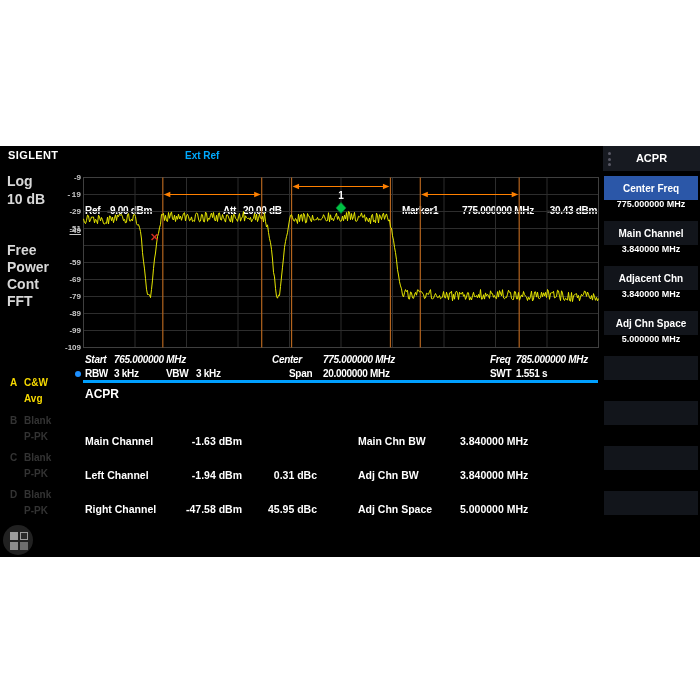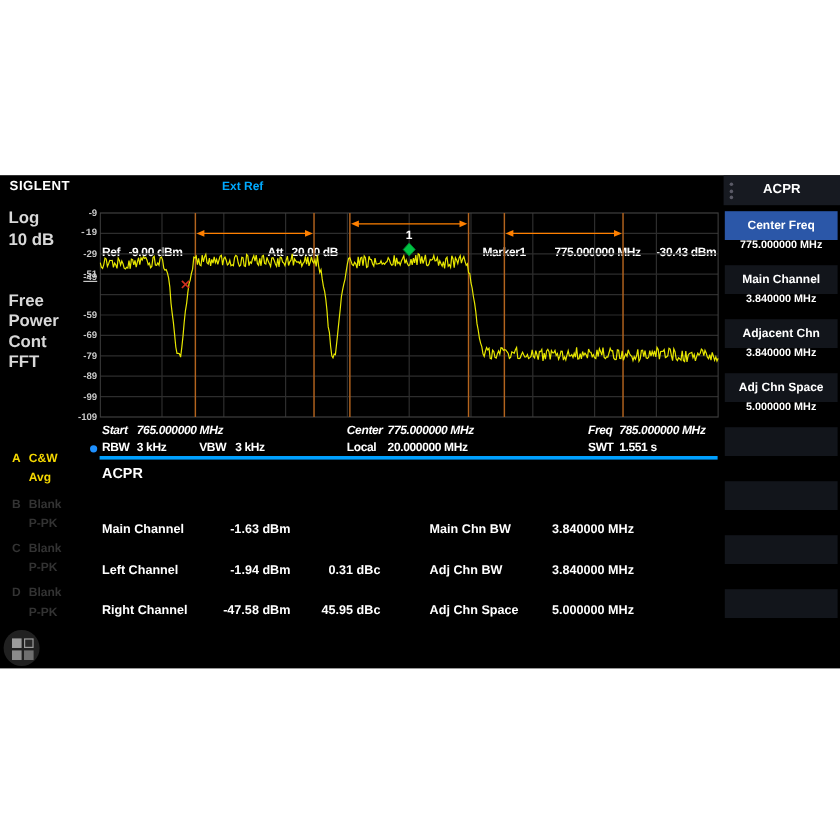--- a/index.html
+++ b/index.html
@@ -132,31 +132,31 @@
       <polygon points="435.1899999999989,18.5 428.6899999999989,15.7 428.6899999999989,21.3" fill="#ff8000"></polygon>
       <polyline points="0.5,42.8 1.5,46.6 2.5,47.6 3.5,44.5 4.5,39.0 5.5,39.8 6.5,46.0 7.5,43.8 8.5,41.0 9.5,41.1 10.5,41.0 11.5,46.8 12.5,43.2 13.5,44.6 14.5,47.7 15.5,39.1 16.5,41.0 17.5,44.9 18.5,41.5 19.5,43.7 20.5,47.5 21.5,48.1 22.5,46.8 23.5,47.4 24.5,41.1 25.5,48.0 26.5,39.9 27.5,40.4 28.5,44.7 29.5,41.0 30.5,46.7 31.5,42.3 32.5,38.8 33.5,44.5 34.5,38.9 35.5,40.7 36.5,38.0 37.5,39.3 38.5,38.5 39.5,40.8 40.5,44.6 41.5,43.3 42.5,47.1 43.5,46.1 44.5,38.7 45.5,37.6 46.5,44.8 47.5,45.1 48.5,43.1 49.5,44.9 50.5,38.8 51.5,38.2 52.5,40.5 53.5,47.6 54.5,49.1 55.5,48.6 56.5,51.4 57.5,55.6 58.5,63.0 59.5,76.6 60.5,85.2 61.5,92.9 62.5,102.6 63.5,113.2 64.5,118.5 65.5,118.5 66.5,118.8 67.5,121.6 68.5,113.5 69.5,104.1 70.5,92.5 71.5,83.0 72.5,77.0 73.5,68.1 74.5,60.5 75.5,57.5 76.5,51.8 77.5,48.3 78.5,38.4 79.5,38.9 80.5,37.4 81.5,44.5 82.5,39.3 83.5,44.8 84.5,45.5 85.5,36.5 86.5,42.3 87.5,38.1 88.5,35.9 89.5,42.9 90.5,44.0 91.5,39.0 92.5,45.5 93.5,40.2 94.5,43.3 95.5,38.1 96.5,42.8 97.5,40.1 98.5,44.3 99.5,40.7 100.5,37.4 101.5,36.7 102.5,44.9 103.5,39.5 104.5,38.3 105.5,40.8 106.5,44.8 107.5,44.0 108.5,40.9 109.5,45.5 110.5,44.7 111.5,45.4 112.5,38.6 113.5,36.9 114.5,37.6 115.5,43.0 116.5,45.8 117.5,45.0 118.5,38.4 119.5,38.8 120.5,45.5 121.5,45.9 122.5,36.1 123.5,37.2 124.5,45.3 125.5,42.2 126.5,43.3 127.5,39.4 128.5,37.1 129.5,41.6 130.5,36.5 131.5,43.7 132.5,45.0 133.5,39.3 134.5,45.5 135.5,37.4 136.5,36.9 137.5,43.5 138.5,44.1 139.5,38.5 140.5,41.6 141.5,43.7 142.5,46.1 143.5,39.0 144.5,38.8 145.5,41.0 146.5,44.0 147.5,46.0 148.5,39.3 149.5,46.4 150.5,38.3 151.5,38.7 152.5,42.4 153.5,43.2 154.5,45.4 155.5,40.8 156.5,37.5 157.5,45.2 158.5,42.2 159.5,40.8 160.5,35.5 161.5,45.1 162.5,39.8 163.5,41.5 164.5,42.5 165.5,42.1 166.5,43.5 167.5,41.4 168.5,45.9 169.5,43.5 170.5,42.4 171.5,37.6 172.5,44.1 173.5,38.1 174.5,45.6 175.5,42.4 176.5,38.0 177.5,41.8 178.5,43.1 179.5,40.3 180.5,46.0 181.5,36.8 182.5,45.5 183.5,51.0 184.5,48.8 185.5,56.4 186.5,62.7 187.5,66.7 188.5,73.4 189.5,83.0 190.5,96.4 191.5,100.9 192.5,112.3 193.5,120.5 194.5,122.2 195.5,119.1 196.5,119.5 197.5,110.5 198.5,101.0 199.5,91.2 200.5,81.9 201.5,71.3 202.5,65.6 203.5,60.7 204.5,56.8 205.5,50.0 206.5,43.8 207.5,39.4 208.5,38.7 209.5,41.6 210.5,44.5 211.5,45.2 212.5,42.5 213.5,43.9 214.5,47.5 215.5,38.1 216.5,45.6 217.5,39.1 218.5,38.4 219.5,45.4 220.5,37.3 221.5,38.8 222.5,46.9 223.5,46.3 224.5,37.5 225.5,40.2 226.5,40.5 227.5,44.0 228.5,45.8 229.5,39.1 230.5,43.9 231.5,44.0 232.5,43.7 233.5,43.6 234.5,41.4 235.5,44.1 236.5,43.2 237.5,44.2 238.5,42.7 239.5,42.0 240.5,38.7 241.5,40.4 242.5,43.6 243.5,45.0 244.5,44.5 245.5,36.7 246.5,45.8 247.5,38.8 248.5,43.6 249.5,42.5 250.5,44.9 251.5,41.5 252.5,39.5 253.5,37.2 254.5,43.4 255.5,40.5 256.5,43.7 257.5,45.4 258.5,44.8 259.5,40.0 260.5,44.8 261.5,39.1 262.5,43.1 263.5,36.5 264.5,44.8 265.5,35.5 266.5,36.2 267.5,43.7 268.5,37.6 269.5,43.6 270.5,40.6 271.5,36.4 272.5,44.9 273.5,45.4 274.5,43.9 275.5,40.2 276.5,40.8 277.5,40.1 278.5,36.9 279.5,41.3 280.5,41.2 281.5,38.7 282.5,45.3 283.5,41.4 284.5,43.8 285.5,45.8 286.5,42.0 287.5,47.7 288.5,39.6 289.5,38.3 290.5,45.8 291.5,44.5 292.5,46.8 293.5,37.1 294.5,39.6 295.5,47.0 296.5,38.7 297.5,40.6 298.5,43.6 299.5,39.1 300.5,37.1 301.5,43.3 302.5,39.8 303.5,37.9 304.5,41.7 305.5,45.1 306.5,43.8 307.5,51.4 308.5,52.0 309.5,59.8 310.5,64.2 311.5,71.3 312.5,76.6 313.5,83.8 314.5,93.7 315.5,99.0 316.5,105.7 317.5,109.9 318.5,112.8 319.5,118.9 320.5,121.0 321.5,116.7 322.5,113.6 323.5,115.6 324.5,114.3 325.5,122.7 326.5,123.1 327.5,115.8 328.5,116.9 329.5,121.8 330.5,122.4 331.5,118.7 332.5,116.4 333.5,119.2 334.5,113.8 335.5,114.1 336.5,116.0 337.5,115.3 338.5,115.6 339.5,117.1 340.5,118.5 341.5,122.6 342.5,121.8 343.5,117.2 344.5,117.8 345.5,118.4 346.5,115.5 347.5,113.6 348.5,122.6 349.5,122.8 350.5,122.3 351.5,119.6 352.5,117.5 353.5,119.8 354.5,121.6 355.5,121.3 356.5,119.5 357.5,122.8 358.5,122.0 359.5,121.0 360.5,115.5 361.5,121.1 362.5,122.2 363.5,116.2 364.5,119.8 365.5,123.7 366.5,116.9 367.5,117.0 368.5,115.2 369.5,124.8 370.5,118.3 371.5,123.2 372.5,116.4 373.5,115.2 374.5,117.1 375.5,123.5 376.5,116.2 377.5,117.9 378.5,118.0 379.5,116.0 380.5,120.3 381.5,118.7 382.5,123.4 383.5,121.0 384.5,116.7 385.5,116.8 386.5,124.1 387.5,121.4 388.5,124.0 389.5,119.8 390.5,116.3 391.5,120.6 392.5,120.6 393.5,119.5 394.5,121.9 395.5,118.4 396.5,121.6 397.5,113.5 398.5,123.2 399.5,122.9 400.5,118.7 401.5,123.1 402.5,116.9 403.5,120.1 404.5,118.3 405.5,119.7 406.5,122.4 407.5,114.8 408.5,117.4 409.5,117.6 410.5,121.3 411.5,119.5 412.5,122.1 413.5,122.7 414.5,115.6 415.5,121.1 416.5,114.6 417.5,117.0 418.5,119.9 419.5,113.7 420.5,121.9 421.5,122.8 422.5,121.4 423.5,121.6 424.5,118.2 425.5,114.2 426.5,116.4 427.5,116.3 428.5,122.5 429.5,123.6 430.5,123.5 431.5,115.5 432.5,115.9 433.5,122.8 434.5,122.9 435.5,116.4 436.5,124.2 437.5,121.1 438.5,118.9 439.5,120.9 440.5,115.5 441.5,118.6 442.5,120.2 443.5,121.0 444.5,124.5 445.5,121.3 446.5,123.4 447.5,120.5 448.5,115.1 449.5,125.0 450.5,123.1 451.5,116.1 452.5,115.8 453.5,121.1 454.5,116.1 455.5,122.2 456.5,122.7 457.5,121.7 458.5,116.2 459.5,120.7 460.5,116.8 461.5,119.9 462.5,116.4 463.5,121.5 464.5,113.5 465.5,115.3 466.5,123.3 467.5,117.1 468.5,116.8 469.5,116.8 470.5,115.3 471.5,121.9 472.5,121.4 473.5,120.5 474.5,114.2 475.5,114.9 476.5,120.2 477.5,124.6 478.5,114.8 479.5,117.1 480.5,123.2 481.5,124.5 482.5,122.2 483.5,123.1 484.5,124.2 485.5,116.3 486.5,124.3 487.5,125.3 488.5,116.5 489.5,125.6 490.5,120.0 491.5,118.6 492.5,118.1 493.5,117.6 494.5,122.0 495.5,119.4 496.5,124.8 497.5,121.2 498.5,118.3 499.5,119.9 500.5,118.4 501.5,114.9 502.5,115.9 503.5,120.4 504.5,116.0 505.5,118.2 506.5,121.7 507.5,122.9 508.5,119.5 509.5,124.1 510.5,117.6 511.5,120.8 512.5,124.3 513.5,121.4 514.5,124.8 515.5,122.6" fill="none" stroke="#e8e800" stroke-width="1"></polyline>
       <line x1="68.56999999999977" y1="58" x2="74.56999999999977" y2="64" stroke="#d03020" stroke-width="1.4"></line>
       <line x1="68.56999999999977" y1="64" x2="74.56999999999977" y2="58" stroke="#d03020" stroke-width="1.4"></line>
       <polygon points="258,26.430999999999997 263,31.930999999999997 258,37.431 253,31.930999999999997" fill="#00c244" stroke="#007c2c" stroke-width="0.8"></polygon>
       <text x="258" y="22.930999999999997" fill="#fff" text-anchor="middle" font-size="10" font-weight="bold">1</text>
     </svg>
 
   <div class="abs row1" style="left:85px">Start</div>
   <div class="abs row1" style="left:114px">765.000000 MHz</div>
-  <div class="abs row1" style="left:289px">Center</div>
+  <div class="abs row1" style="left:272px">Center</div>
   <div class="abs row1" style="left:323px">775.000000 MHz</div>
   <div class="abs row1" style="left:490px">Freq</div>
   <div class="abs row1" style="left:516px">785.000000 MHz</div>
 
   <div class="abs bullet" style="background: rgb(30, 144, 255);"></div>
   <div class="abs row2" style="left:85px">RBW</div>
   <div class="abs row2" style="left:114px">3 kHz</div>
   <div class="abs row2" style="left:166px">VBW</div>
   <div class="abs row2" style="left:196px">3 kHz</div>
-  <div class="abs row2" style="left:289px">Local</div>
+  <div class="abs row2" style="left:289px">Span</div>
   <div class="abs row2" style="left:323px">20.000000 MHz</div>
   <div class="abs row2" style="left:490px">SWT</div>
   <div class="abs row2" style="left:516px">1.551 s</div>
 
   <div class="abs cyanline" style="background: rgb(0, 160, 255);"></div>
   <div class="abs acprtitle">ACPR</div>
 
   <div class="abs t-label" style="top:289px">Main Channel</div>
   <div class="abs t-v1" style="top:289px">-1.63 dBm</div>
   <div class="abs t-l2" style="top:289px">Main Chn BW</div>

